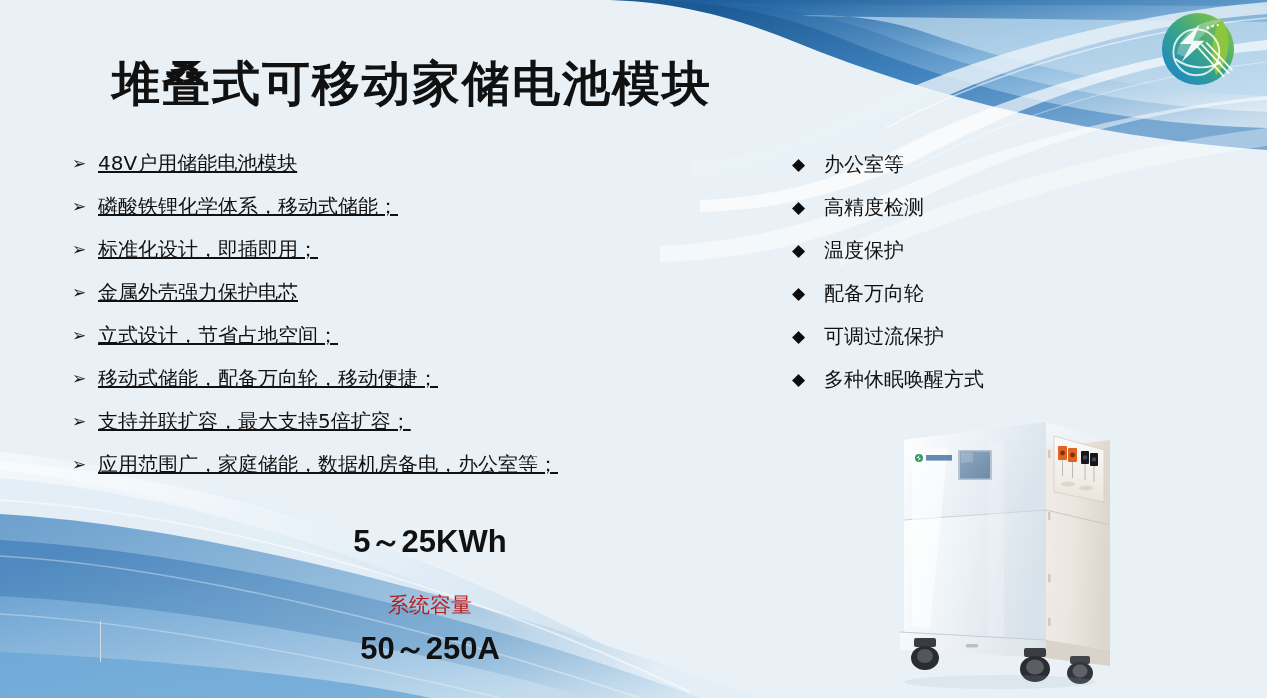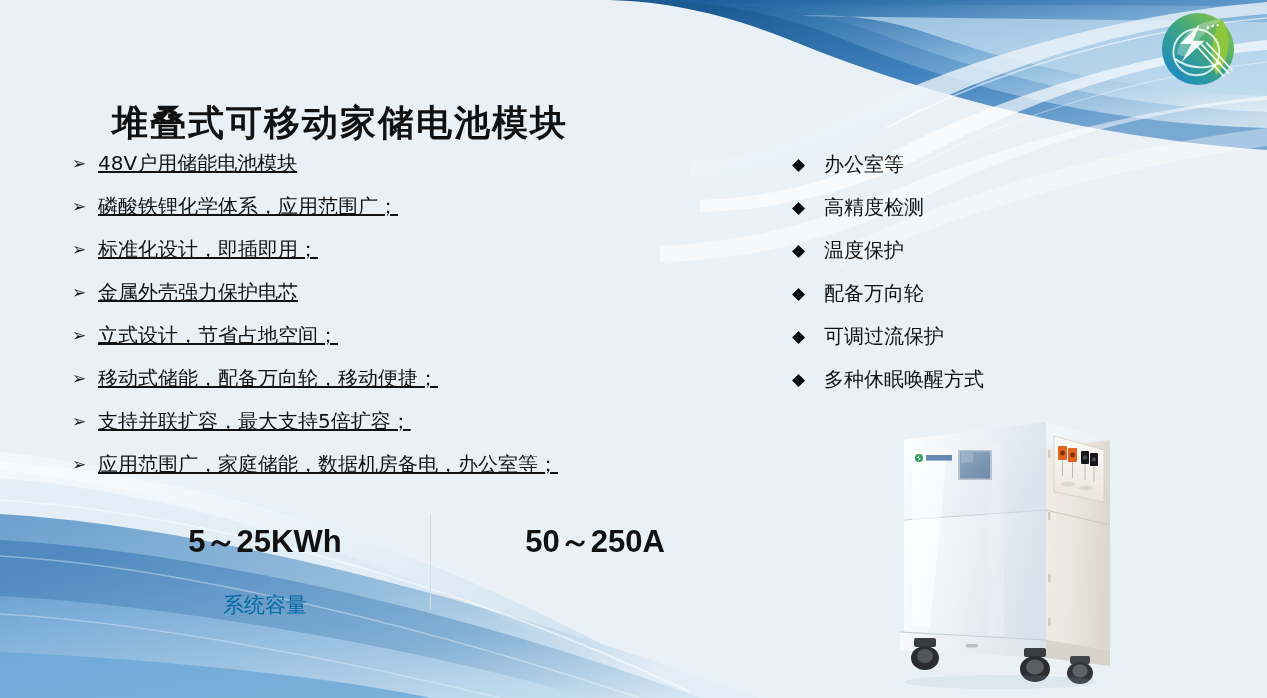--- a/index.html
+++ b/index.html
@@ -14,24 +14,23 @@
 
   
   .bg-svg{position:absolute;left:0;top:0;width:1267px;height:698px;pointer-events:none;}
 
   
   .logo{position:absolute;left:1157px;top:8px;width:82px;height:82px;}
 
   
   .title{
     position:absolute;left:112px;top:52px;
-    font-size:36px;font-weight:bold;letter-spacing:2px;
+    font-size:48px;font-weight:bold;letter-spacing:2px;
     color:#111;white-space:nowrap;
     font-family:Liberation Sans, sans-serif;
-    margin-top:47px;
   }
 
   
   .features{position:absolute;left:72px;top:148px;width:640px;}
   .feature-row{display:flex;align-items:flex-start;height:43px;}
   .feature-row .bullet{
     width:26px;flex:0 0 26px;
     font-size:17px;color:#1a1a1a;line-height:30px;
     font-family:"DejaVu Sans",sans-serif;
   }
@@ -48,33 +47,33 @@
     width:32px;flex:0 0 32px;
     font-size:17px;color:#0b0b0b;line-height:29px;
     font-family:"DejaVu Sans",sans-serif;
   }
   .prot-row .ptext{
     font-size:20px;color:#111;line-height:29px;white-space:nowrap;
     font-family:"DejaVu Sans","Liberation Sans",sans-serif;
   }
 
   
-  .stats{position:absolute;left:100px;top:512px;width:660px;height:100px;display:flex;}
+  .stats{position:absolute;left:100px;top:512px;width:660px;height:100px;display:flex;flex-direction:column;}
   .stat{flex:1 1 0;position:relative;text-align:center;}
   .stat + .stat::before{
     content:"";position:absolute;left:0;top:2px;bottom:2px;width:1px;
     background:#d6dde2;
   }
   .stat .val{
     font-size:31px;font-weight:bold;color:#111;line-height:1;
     margin-top:14px;white-space:nowrap;
     font-family:"Liberation Sans","DejaVu Sans",sans-serif;
   }
   .stat .lbl{
-    font-size:21px;color:#0369a1;margin-top:34px;white-space:nowrap;
+    font-size:21px;color:#b91c1c;margin-top:34px;white-space:nowrap;
     font-family:"DejaVu Sans","Liberation Sans",sans-serif;
   }
 
   
   .product{position:absolute;left:878px;top:392px;width:250px;height:300px;}
 </style>
 </head>
 <body>
 
 <div id="slide">
@@ -195,21 +194,21 @@
   <div class="title">堆叠式可移动家储电池模块</div>
 
   <div class="features">
 
     <div class="feature-row">
       <span class="bullet">➢</span>
       <span class="ftext">48V户用储能电池模块</span>
     </div>
     <div class="feature-row">
       <span class="bullet">➢</span>
-      <span class="ftext">磷酸铁锂化学体系，应用范围广；</span>
+      <span class="ftext">磷酸铁锂化学体系，移动式储能；</span>
     </div>
     <div class="feature-row">
       <span class="bullet">➢</span>
       <span class="ftext">标准化设计，即插即用；</span>
     </div>
     <div class="feature-row">
       <span class="bullet">➢</span>
       <span class="ftext">金属外壳强力保护电芯</span>
     </div>
     <div class="feature-row">

